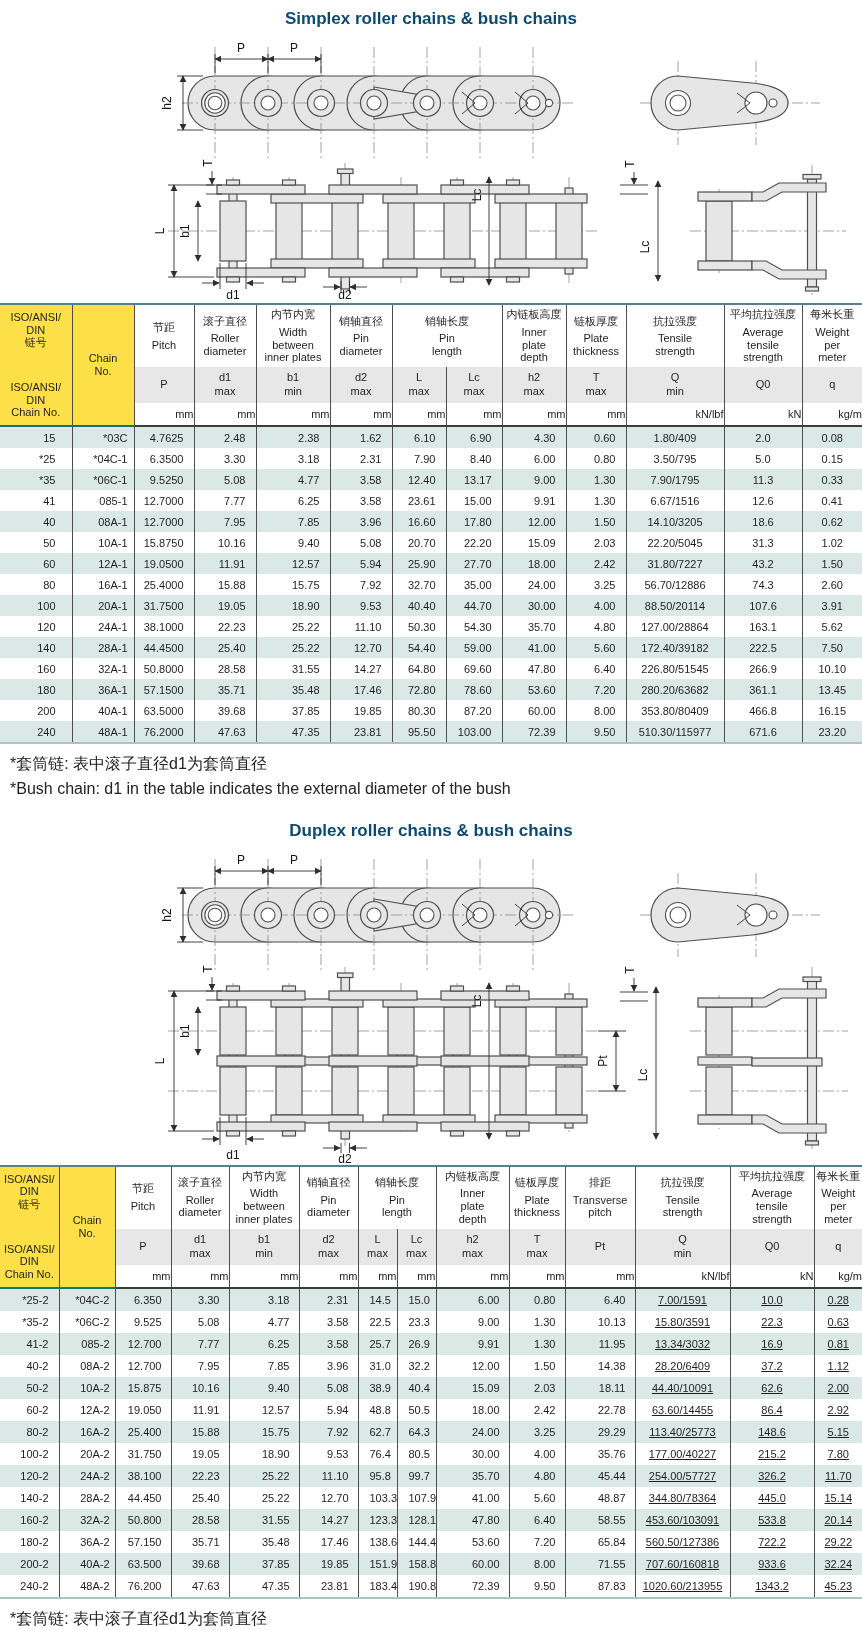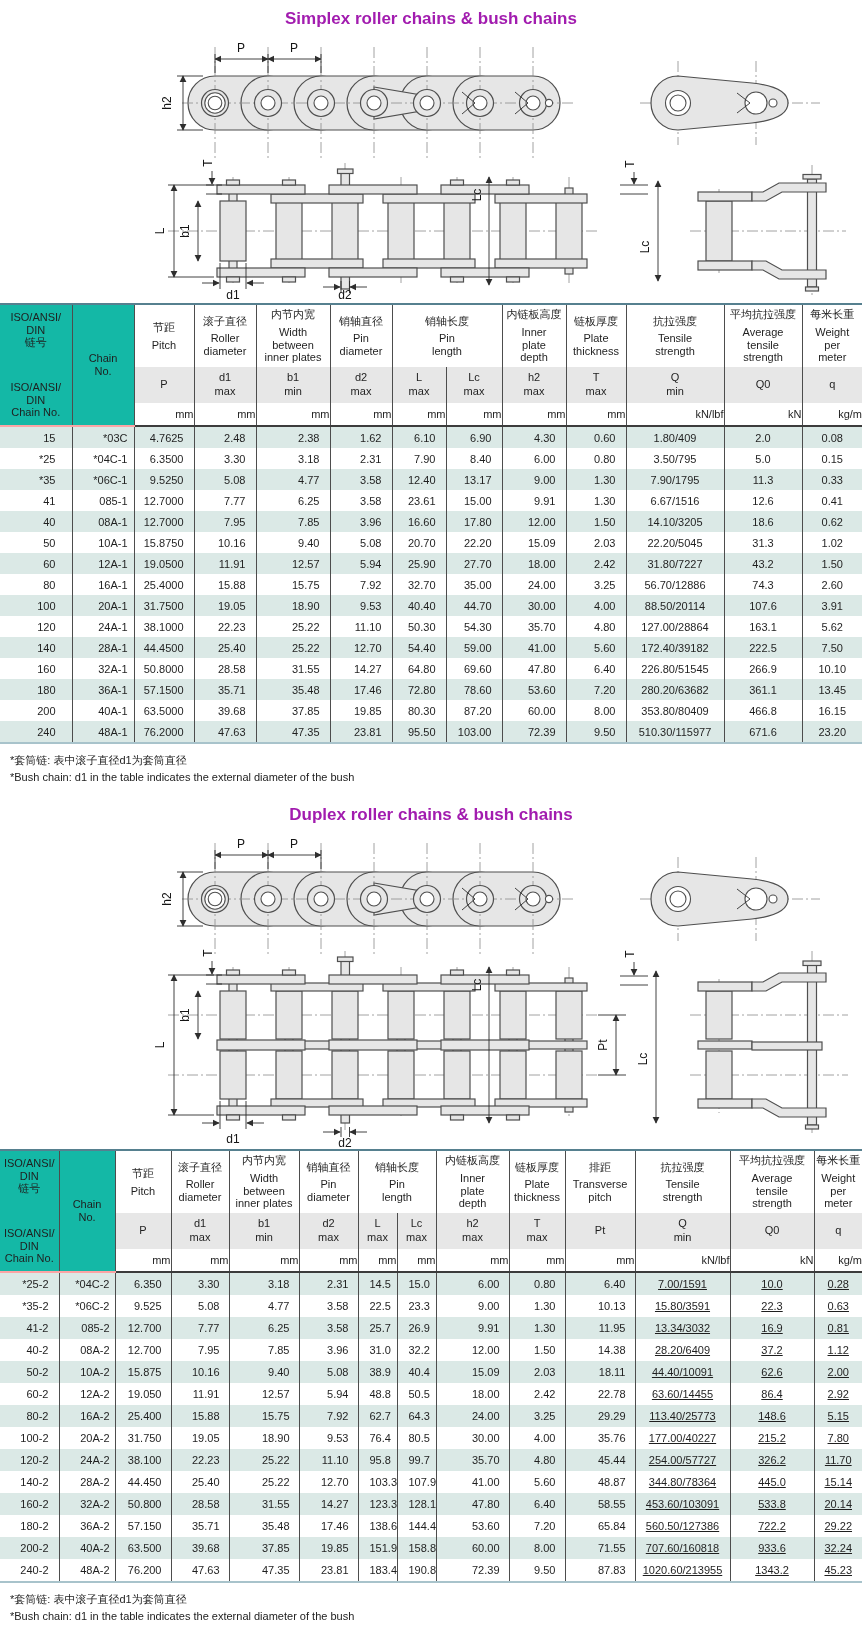--- a/index.html
+++ b/index.html
@@ -1,54 +1,54 @@
 <!DOCTYPE html>
 <html><head>
 <meta charset="utf-8">
 <style>
   html,body{margin:0;padding:0;background:#fff;}
   body{width:862px;font-family:"Liberation Sans",sans-serif;color:#1a1a1a;}
-  .section-title{text-align:center;font-size:17px;font-weight:bold;color:#a21caf;
+  .section-title{text-align:center;font-size:17px;font-weight:bold;color:#0c4a6e;
     padding:9px 0 2px 0;font-family:"Liberation Sans",sans-serif;}
   svg{display:block;}
   .pt{fill:#e6e6e6;stroke:#4f4f4f;stroke-width:1.2;}
   .ptw{fill:#ffffff;stroke:#4f4f4f;stroke-width:1.1;}
   .cl{stroke:#8a8a8a;stroke-width:0.8;stroke-dasharray:11 3 2 3;fill:none;}
   .dim{stroke:#2e2e2e;stroke-width:0.9;fill:none;}
   .lbl{font-size:12px;fill:#141414;}
   table.spec{border-collapse:collapse;table-layout:fixed;width:862px;
     border-top:2px solid #56808f;border-bottom:2px solid #a8c3cb;}
   .spec th,.spec td{border-right:1px solid #4d4d4d;font-weight:normal;
     font-size:11px;padding:0;vertical-align:middle;color:#1f1f1f;}
   .spec th:last-child,.spec td:last-child{border-right:none;}
   .spec tr.labels th{height:62px;text-align:center;line-height:1.15;}
   .spec tr.syms th{height:36px;background:#e7e7e7;text-align:center;white-space:pre-line;line-height:1.25;}
   .spec tr.units th{height:22px;text-align:right;border-bottom:2px solid #3c3c3c;}
-  .spec th[rowspan]{border-bottom:2px solid #fca5a5;background:#14b8a6;}
+  .spec th[rowspan]{border-bottom:2px solid #0f766e;background:#fde047;}
   .hl{display:flex;flex-direction:column;align-items:center;justify-content:center;
     gap:5px;white-space:pre-line;}
   .iso-wrap{display:flex;flex-direction:column;justify-content:space-between;
     height:108px;white-space:pre-line;padding:4px 0;}
   .spec tbody td{height:21px;}
   table.t2 tbody td{height:22px;}
   .spec tbody tr:nth-child(odd){background:#dbe9e6;}
   
   .t1 tbody td:nth-child(-n+10){text-align:right;}
   .t1 tbody td:nth-child(1){padding-right:16px;}
   .t1 tbody td:nth-child(2){padding-right:6px;}
   .t1 tbody td:nth-child(n+3):nth-child(-n+10){padding-right:10px;}
   .t1 tbody td:nth-child(n+11){text-align:center;}
   
   .t2 tbody td:nth-child(-n+11){text-align:right;}
   .t2 tbody td:nth-child(1){padding-right:10px;}
   .t2 tbody td:nth-child(2){padding-right:5px;}
   .t2 tbody td:nth-child(n+3):nth-child(-n+11){padding-right:9px;}
   .t2 tbody td:nth-child(7),.t2 tbody td:nth-child(8){padding-right:4px;padding-left:11px;}
   .t2 tbody td:nth-child(n+12){text-align:center;text-decoration:underline;}
-  .footnotes{padding:8px 10px 10px 10px;font-size:11px;line-height:1.55;color:#222;}
+  .footnotes{padding:8px 10px 10px 10px;font-size:16px;line-height:1.55;color:#222;}
 </style>
 </head>
 <body>
 
 <div class="section-title">Simplex roller chains &amp; bush chains</div>
 
 <svg width="862" height="272" viewBox="0 0 862 272">
   <defs>
     <marker id="ah" viewBox="0 0 10 10" refX="9" refY="5" markerWidth="8" markerHeight="8" orient="auto-start-reverse">
       <path d="M0,0 L10,5 L0,10 z" fill="#2e2e2e"></path>

